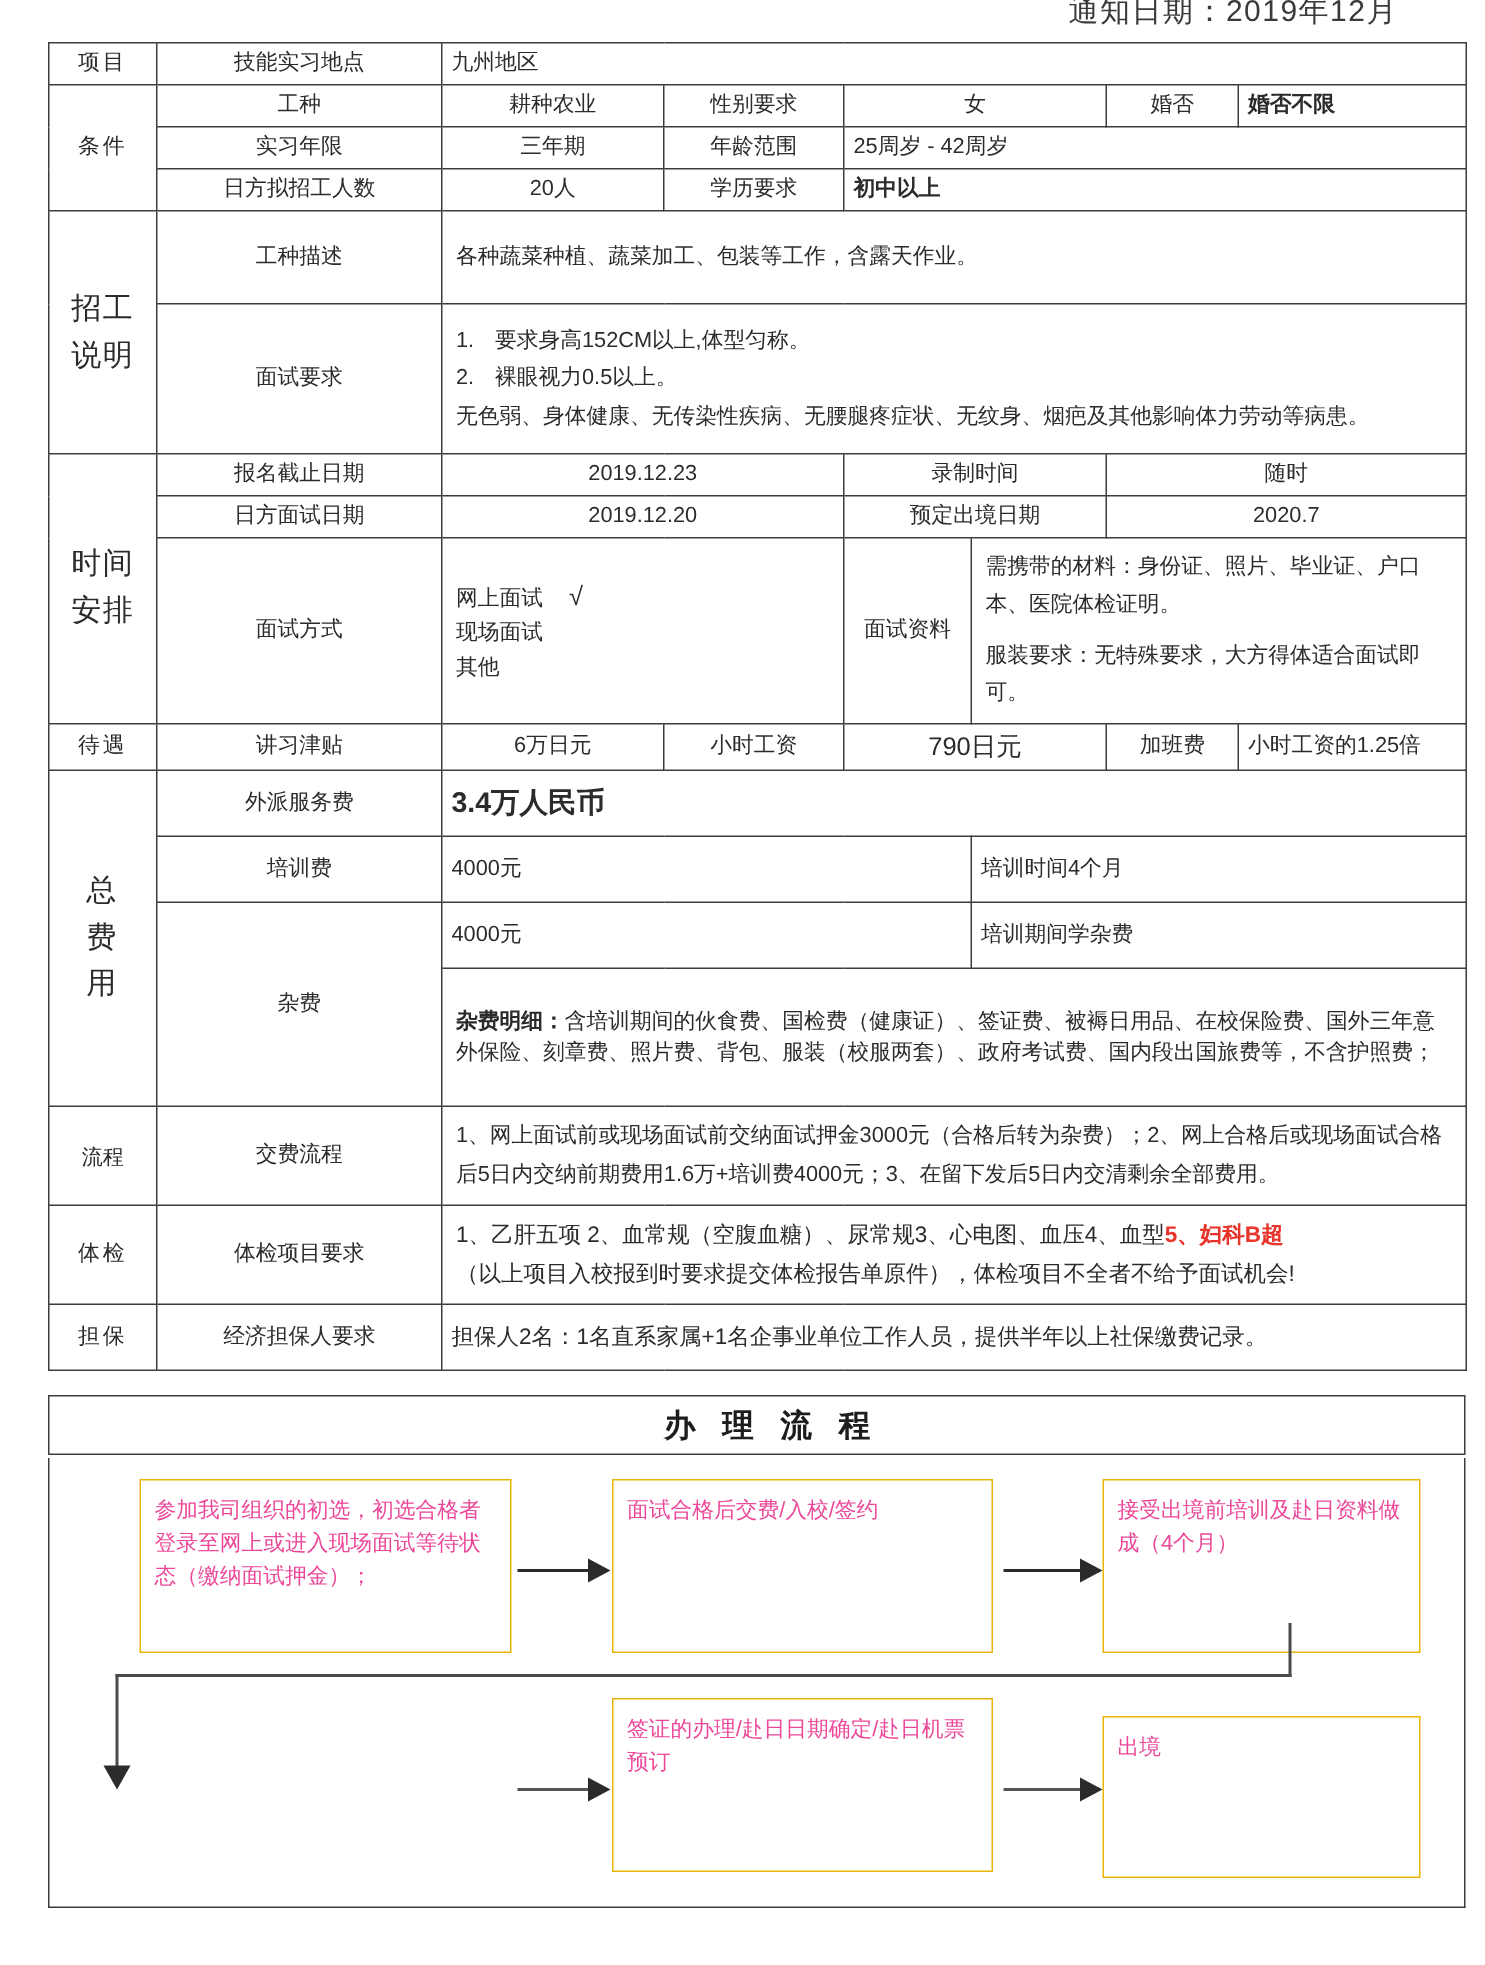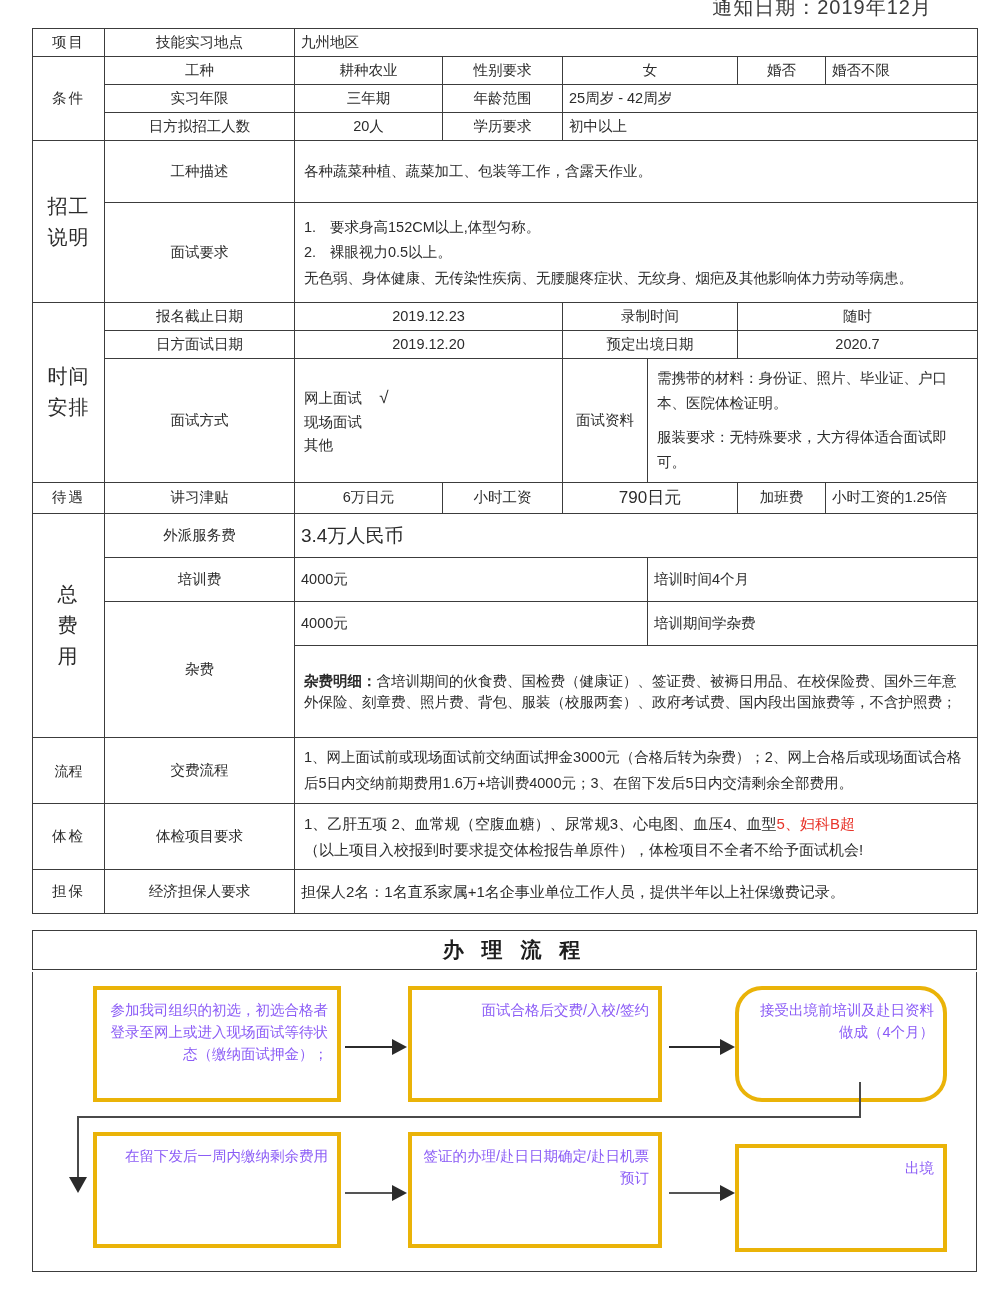--- a/index.html
+++ b/index.html
@@ -50,21 +50,21 @@
     line-height: 1.45;
     color: #2b2b2b;
     vertical-align: middle;
     box-sizing: border-box;
   }
   .ctr  { text-align: center; }
   .lft  { text-align: left; margin-top: 46px; }
   .lbl  { text-align: center; font-size: 15px; }
   .bigl { text-align: center; font-size: 22px; letter-spacing: 2px; }
   .midl { text-align: center; font-size: 19px; letter-spacing: 1px; line-height: 1.25; }
-  .red  { color: #e8342a; font-weight: normal; }
+  .red  { color: #e8342a; font-weight: bold; }
   .bold { font-weight: bold; }
   .sm   { font-size: 13.5px; }
   .vert-label {
     text-align: center;
     font-size: 20px;
     line-height: 1.5;
     letter-spacing: 2px;
   }
   .vert-stack {
     display: block;
@@ -106,29 +106,28 @@
     width: 945px;
     height: 300px;
     border: 1px solid #3c3c3c;
     border-top: none;
     box-sizing: border-box;
   }
   .flow-inner { position: relative; width: 100%; height: 100%; }
 
   .fbox {
     position: absolute;
-    border: 4px solid #eab308;
+    border: 1px solid #eab308;
     background: #fff;
     box-sizing: border-box;
     font-size: 14.5px;
     line-height: 1.5;
-    color: #8b5cf6;
+    color: #ec4899;
     padding: 10px 9px 6px 9px;
     overflow: hidden;
-    text-align: right;
   }
   .arrow {
     position: absolute;
     height: 14px;
     display: flex;
     align-items: center;
   }
   .arrow .shaft {
     height: 2px;
     background: #2b2b2b;
@@ -323,28 +322,27 @@
     <div class="fbox" style="left:60px; top:14px; width:248px; height:116px;">参加我司组织的初选，初选合格者登录至网上或进入现场面试等待状态（缴纳面试押金）；</div>
     <div class="arrow" style="left:312px; top:68px; width:62px;">
       <span class="shaft"></span>
       <span class="head"></span>
     </div>
     <div class="fbox" style="left:375px; top:14px; width:254px; height:116px;">面试合格后交费/入校/签约</div>
     <div class="arrow" style="left:636px; top:68px; width:66px;">
       <span class="shaft"></span>
       <span class="head"></span>
     </div>
-    <div class="fbox" style="left:702px; top:14px; width:212px; height:116px;border-radius:27px;">接受出境前培训及赴日资料做成（4个月）</div>
+    <div class="fbox" style="left:702px; top:14px; width:212px; height:116px;">接受出境前培训及赴日资料做成（4个月）</div>
 
     <div class="elbow-v1" style="left:826px; top:110px; height:36px;"></div>
     <div class="elbow-h" style="left:44px; top:144px; width:784px;"></div>
     <div class="elbow-v1" style="left:44px; top:144px; height:67px;"></div>
     <div style="position:absolute; left:36px; top:205px; width:0; height:0; border-left:9px solid transparent; border-right:9px solid transparent; border-top:16px solid #2b2b2b;"></div>
 
-    <div class="fbox" style="left:60px; top:160px; width:248px; height:116px;">在留下发后一周内缴纳剩余费用</div>
     <div class="arrow arrow-thin" style="left:312px; top:214px; width:62px;">
       <span class="shaft"></span>
       <span class="head"></span>
     </div>
     <div class="fbox" style="left:375px; top:160px; width:254px; height:116px;">签证的办理/赴日日期确定/赴日机票预订</div>
     <div class="arrow arrow-thin" style="left:636px; top:214px; width:66px;">
       <span class="shaft"></span>
       <span class="head"></span>
     </div>
     <div class="fbox" style="left:702px; top:172px; width:212px; height:108px;">出境</div>

